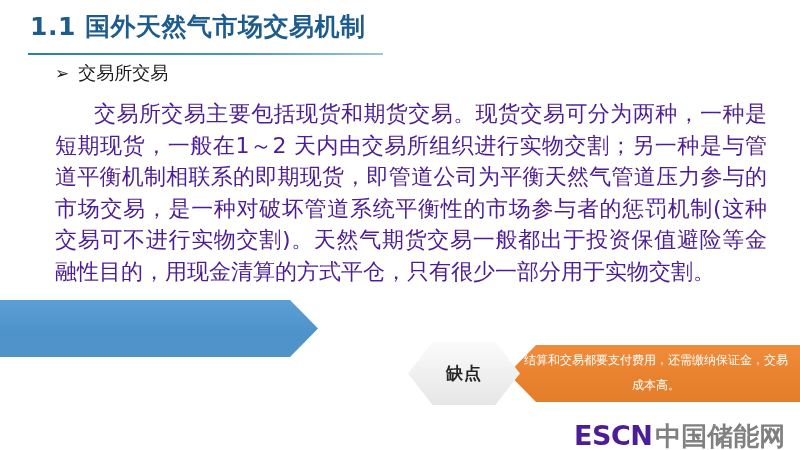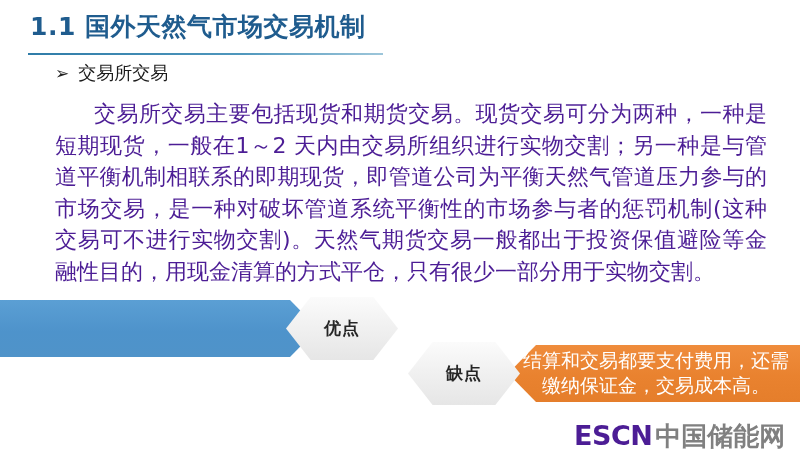--- a/index.html
+++ b/index.html
@@ -137,21 +137,21 @@
     height: 57px;
     background: linear-gradient(to bottom, #ef8c3c 0%, #e9822f 55%, #e57e2b 100%);
     -webkit-clip-path: polygon(28px 0, 292px 0, 292px 100%, 28px 100%, 0 50%);
     clip-path: polygon(28px 0, 292px 0, 292px 100%, 28px 100%, 0 50%);
   }
   .dis-text {
     position: absolute;
     left: 520px;
     top: 348px;
     width: 272px;
-    font-size: 19px;
+    font-size: 12px;
     line-height: 25px;
     color: #ffffff;
     text-align: center;
   }
   .hex-dis {
     left: 408px;
     top: 342px;
     width: 112px;
     height: 63px;
   }
@@ -190,23 +190,20 @@
   </div>
 
   <div class="bullet-row">
     <span class="bullet-marker">➢</span>
     <span class="bullet-label">交易所交易</span>
   </div>
 
   <div class="body-para">交易所交易主要包括现货和期货交易。现货交易可分为两种，一种是短期现货，一般在1～2 天内由交易所组织进行实物交割；另一种是与管道平衡机制相联系的即期现货，即管道公司为平衡天然气管道压力参与的市场交易，是一种对破坏管道系统平衡性的市场参与者的惩罚机制(这种交易可不进行实物交割)。天然气期货交易一般都出于投资保值避险等金融性目的，用现金清算的方式平仓，只有很少一部分用于实物交割。</div>
 
   <div class="adv-band"></div>
-  <div class="hex hex-adv">
-    <span>优点</span>
-  </div>
 
   <div class="dis-band"></div>
   <div class="dis-text">结算和交易都要支付费用，还需缴纳保证金，交易成本高。</div>
   <div class="hex hex-dis">
     <span>缺点</span>
   </div>
 
   <div class="watermark">
     <span class="wm-escn">ESCN</span>
     <span class="wm-cn">中国储能网</span>

